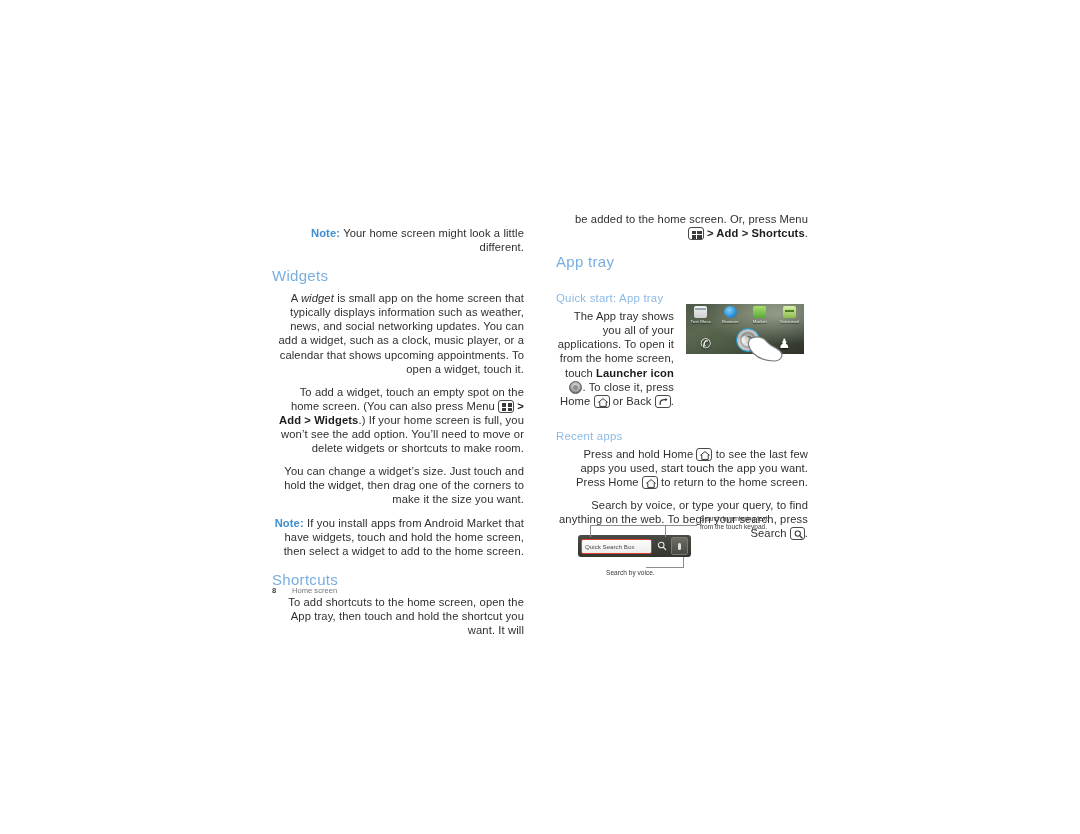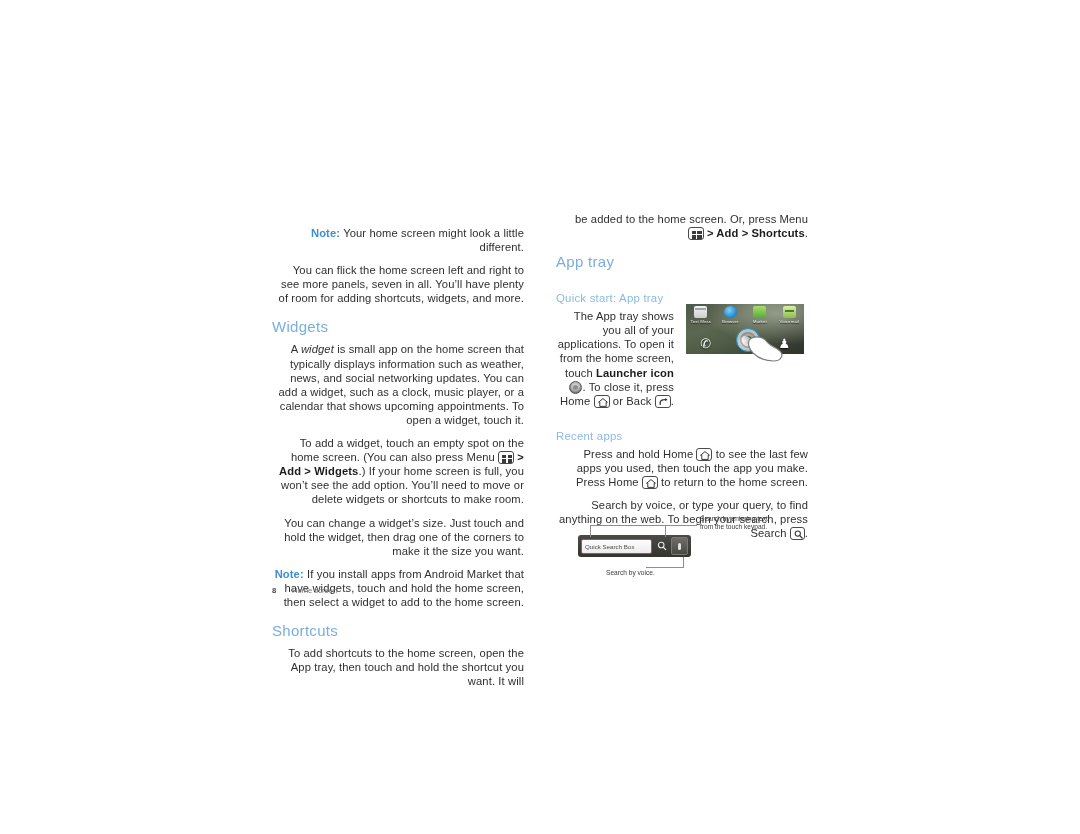--- a/index.html
+++ b/index.html
@@ -252,21 +252,20 @@
 </style>
 </head>
 <body>
 
 <div class="page">
 
   <div class="col" id="left-col">
 
     <p class="body"><span class="note-label">Note:</span><span> Your home screen might look a little different.</span></p>
 
-    <p class="body">You can flick the home screen left and right to see more panels, seven in all. You’ll have plenty of room for adding shortcuts, widgets, and more.</p>
 
     <h2 class="heading">Widgets</h2>
 
     <p class="body"><span>A </span><i>widget</i><span> is small app on the home screen that typically displays information such as weather, news, and social networking updates. You can add a widget, such as a clock, music player, or a calendar that shows upcoming appointments. To open a widget, touch it.</span></p>
 
     <p class="body"><span>To add a widget, touch an empty spot on the home screen. (You can also press Menu </span><span class="keyicon key-menu"><span class="grid">
             <i></i>
             <i></i>
             <i></i>
             <i></i>
@@ -298,21 +297,21 @@
             <path d="M5 0.6 L9.4 4.2 L8.2 4.2 L8.2 8.4 L1.8 8.4 L1.8 4.2 L0.6 4.2 Z" fill="none" stroke="#3a3a3a" stroke-width="1"></path>
           </svg></span><span> or Back </span><span class="keyicon key-back"><svg width="11" height="10" viewBox="0 0 11 10">
             <path d="M2.2 7.4 L2.2 5.6 C2.2 3.6 4.2 2.6 6.6 2.6 L8.6 2.6" fill="none" stroke="#3a3a3a" stroke-width="1.3" stroke-linecap="round"></path>
             <path d="M7.2 0.9 L9.3 2.6 L7.2 4.3 Z" fill="#3a3a3a"></path>
           </svg></span><span>.</span></p>
 
     <h3 class="subheading">Recent apps</h3>
 
     <p class="body"><span>Press and hold Home </span><span class="keyicon key-home"><svg width="10" height="9" viewBox="0 0 10 9">
             <path d="M5 0.6 L9.4 4.2 L8.2 4.2 L8.2 8.4 L1.8 8.4 L1.8 4.2 L0.6 4.2 Z" fill="none" stroke="#3a3a3a" stroke-width="1"></path>
-          </svg></span><span> to see the last few apps you used, then touch the app you make. Press Home </span><span class="keyicon key-home"><svg width="10" height="9" viewBox="0 0 10 9">
+          </svg></span><span> to see the last few apps you used, start touch the app you want. Press Home </span><span class="keyicon key-home"><svg width="10" height="9" viewBox="0 0 10 9">
             <path d="M5 0.6 L9.4 4.2 L8.2 4.2 L8.2 8.4 L1.8 8.4 L1.8 4.2 L0.6 4.2 Z" fill="none" stroke="#3a3a3a" stroke-width="1"></path>
           </svg></span><span> to return to the home screen.</span></p>
 
 
     <p class="body"><span>Search by voice, or type your query, to find anything on the web. To begin your search, press Search </span><span class="keyicon key-search"><svg width="9" height="9" viewBox="0 0 9 9">
             <circle cx="3.8" cy="3.6" r="2.6" fill="none" stroke="#3a3a3a" stroke-width="1.1"></circle>
             <line x1="5.8" y1="5.6" x2="8.1" y2="8.0" stroke="#3a3a3a" stroke-width="1.3" stroke-linecap="round"></line>
           </svg></span><span>.</span></p>
   </div>
 

